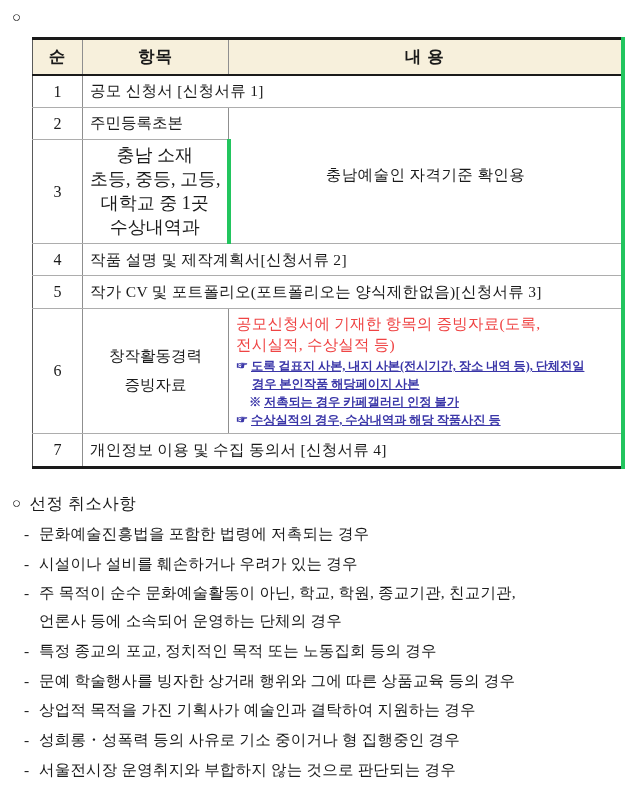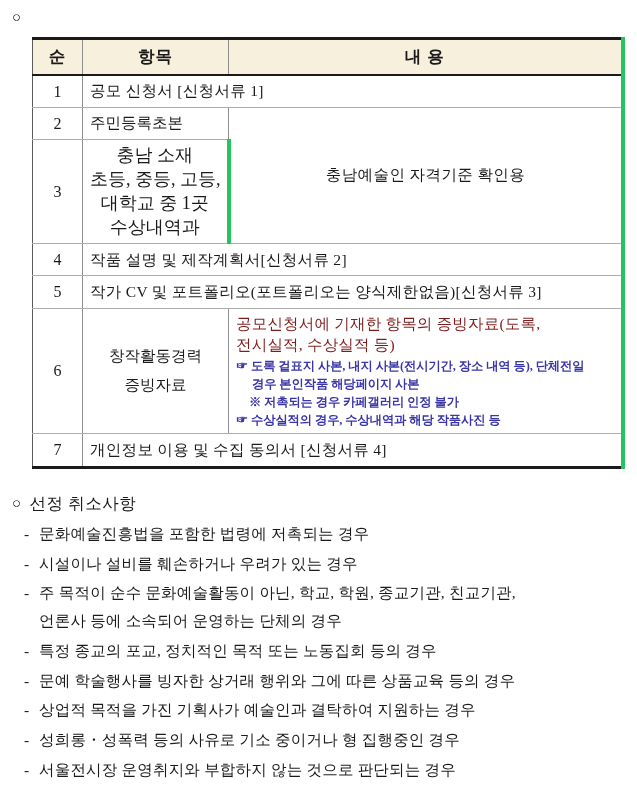--- a/index.html
+++ b/index.html
@@ -135,40 +135,40 @@
   }
 
   
   .desc6 {
     text-align: left;
   }
   .desc6 .main-lines {
     font-size: 15.5px;
     line-height: 1.4;
     letter-spacing: 0.2px;
-    color: #7f1d1d;
+    color: #ef4444;
   }
   .desc6 .sub-list {
     margin-top: 2px;
     color: #3a36a8;
     font-size: 12.3px;
     line-height: 1.45;
     font-weight: bold;
     letter-spacing: -0.1px;
   }
   .desc6 .sub-item {
     display: flex;
     align-items: flex-start;
   }
   .desc6 .sub-item .marker {
     flex: 0 0 auto;
     width: 13px;
     margin-right: 2px;
   }
-  .desc6 .sub-item .sub-text { flex: 1 1 auto; }
+  .desc6 .sub-item .sub-text { flex: 1 1 auto; text-decoration: underline; }
   .desc6 .sub-item .sub-text .cont { display: block; padding-left: 1px; }
   .desc6 .note-item { padding-left: 13px; }
 
   
   .dash-list {
     position: absolute;
     left: 24px;
     top: 524px;
     width: 606px;
     font-size: 15.5px;

